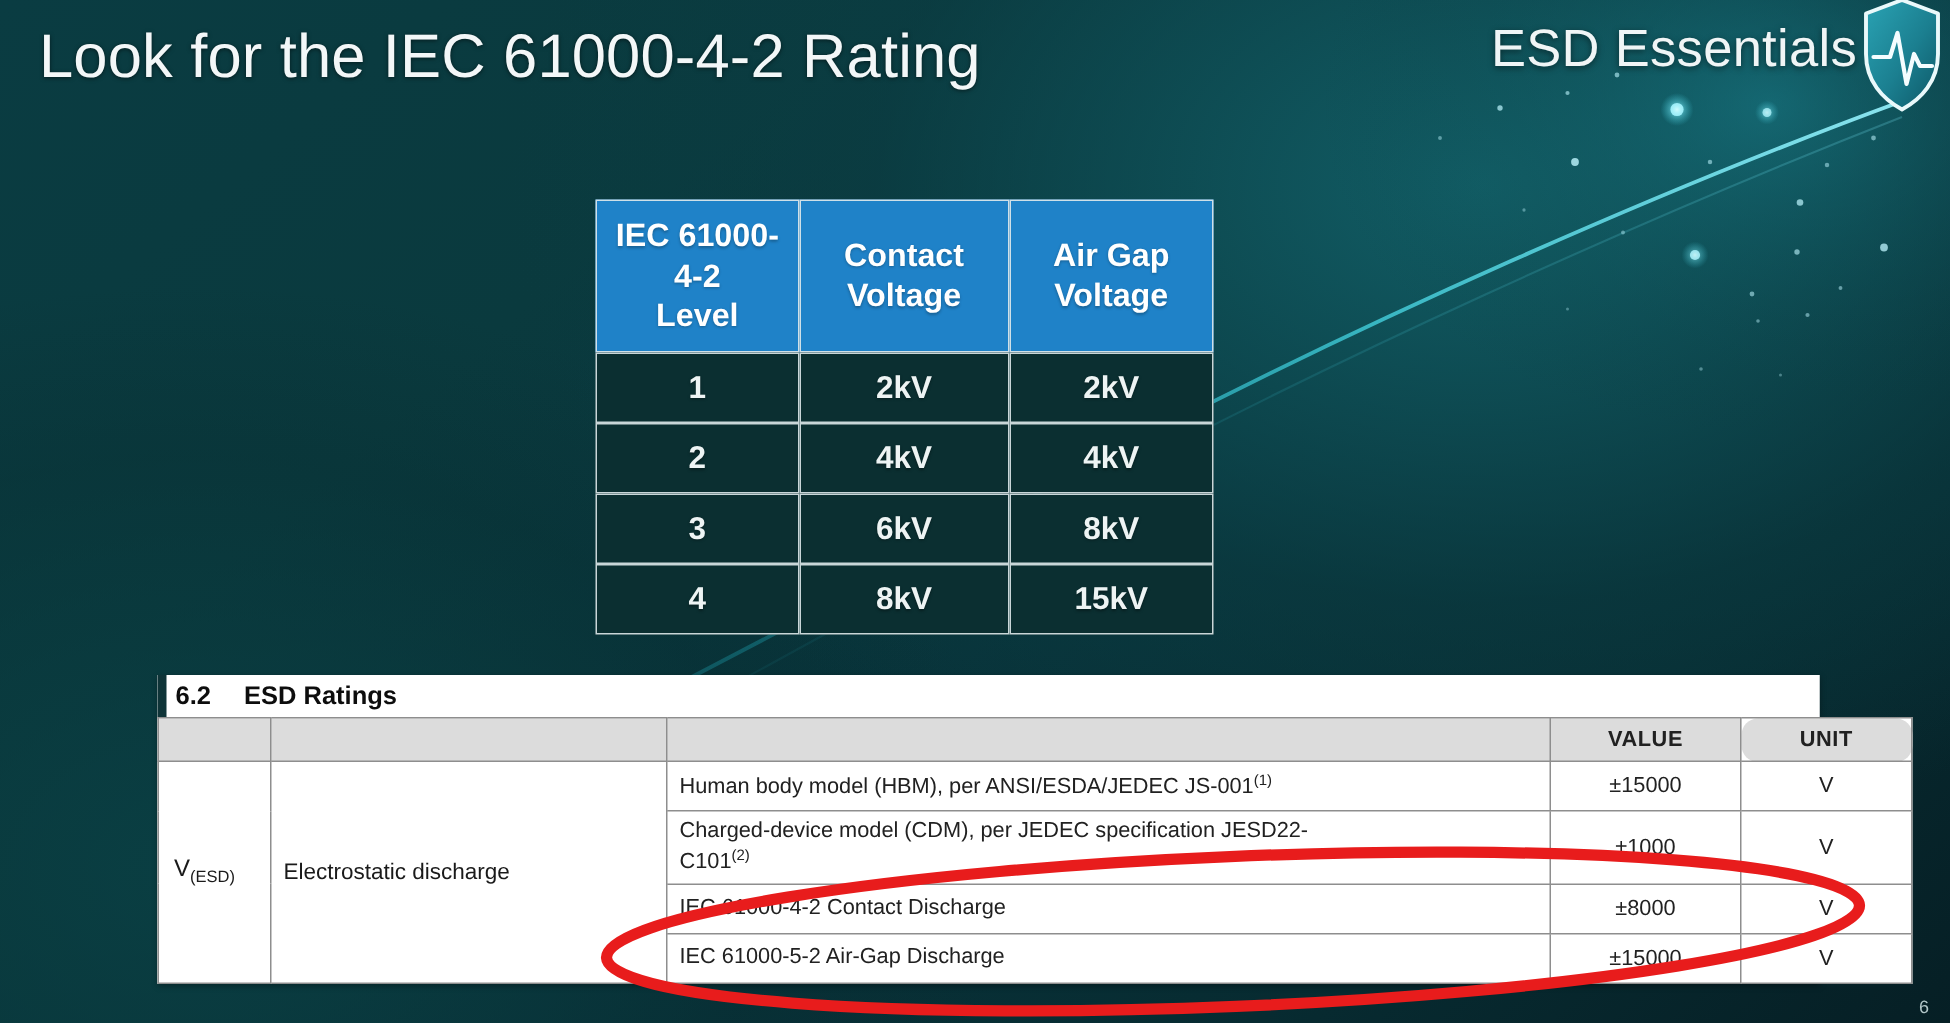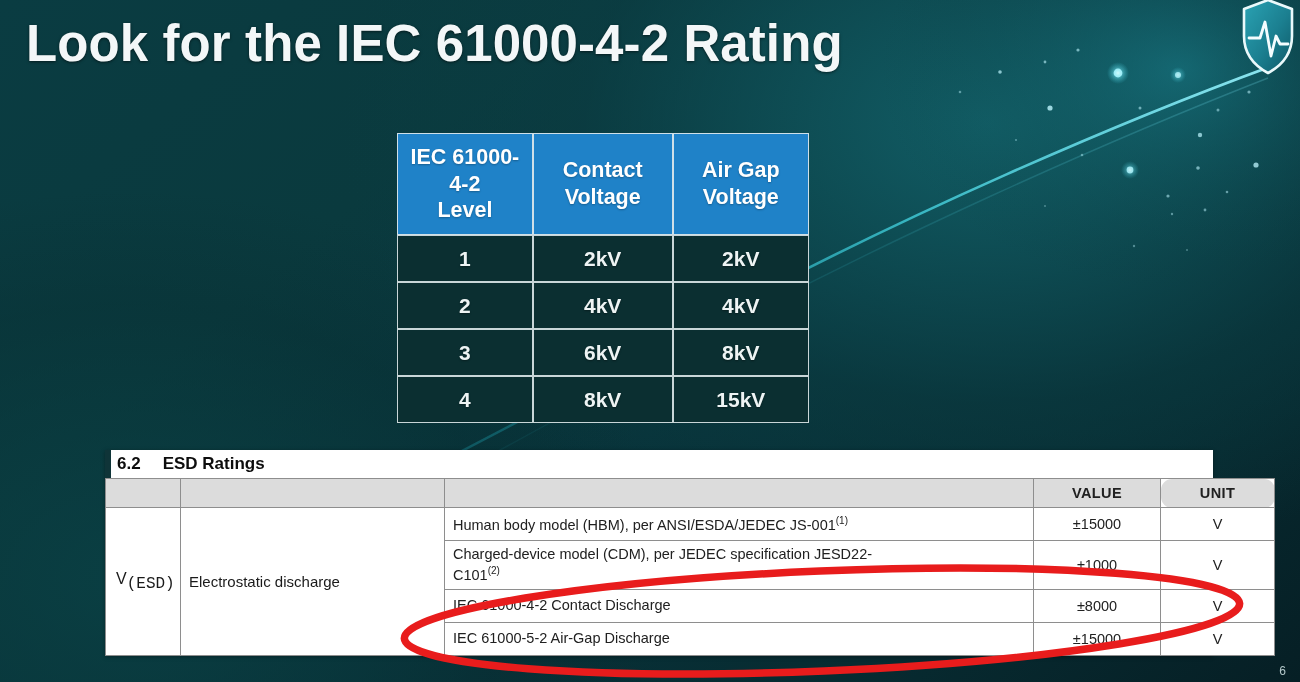--- a/index.html
+++ b/index.html
@@ -32,22 +32,22 @@
     width: 1300px;
     height: 682px;
     pointer-events: none;
   }
 
   
   .slide-title {
     position: absolute;
     left: 26px;
     top: 14px;
-    font-size: 51px;
-    font-weight: 700;
+    font-size: 41px;
+    font-weight: 400;
     color: #f3f7f8;
     letter-spacing: 0.1px;
     text-shadow: 0 1px 3px rgba(0,0,0,0.55);
     white-space: nowrap;
   }
 
   .brand {
     position: absolute;
     right: 62px;
     top: 13px;
@@ -166,22 +166,21 @@
   .w-value { width: 114px; }
   .w-unit { width: 101px; border-radius: 11px; }
 
   .ds-table .cell-center { text-align: center; }
   .ds-table .cell-sym {
     font-size: 16px;
     color: #1a1a1a;
     padding-left: 10px;
   }
   .ds-table .cell-sym sub {
-    font-size: 16px;
-    font-family: Liberation Mono, monospace;
+    font-size: 11px;
   }
   .ds-table .cell-param {
     font-size: 15px;
     color: #1a1a1a;
   }
   .ds-table .cell-desc {
     line-height: 1.3;
   }
   .ds-table .cell-desc sup {
     font-size: 10px;
@@ -271,20 +270,23 @@
       <circle cx="960" cy="92" r="1.3" opacity="0.45"></circle>
       <circle cx="1045" cy="206" r="1.0" opacity="0.35"></circle>
     </g>
     <circle cx="1118" cy="73" r="11" fill="url(#glow1)" opacity="0.8"></circle>
     <circle cx="1130" cy="170" r="9" fill="url(#glow1)" opacity="0.6"></circle>
     <circle cx="1178" cy="75" r="8" fill="url(#glow1)" opacity="0.55"></circle>
   </svg>
 
   <div class="slide-title">Look for the IEC 61000-4-2 Rating</div>
 
+  <div class="brand">
+    <span class="brand-text">ESD Essentials</span>
+  </div>
   <svg class="brand-logo" viewBox="0 0 56 78">
     <defs>
       <linearGradient id="shieldGrad" x1="0" y1="0" x2="1" y2="1">
         <stop offset="0%" stop-color="#2aa3b4"></stop>
         <stop offset="55%" stop-color="#1b7f90"></stop>
         <stop offset="100%" stop-color="#0d5766"></stop>
       </linearGradient>
     </defs>
     <path d="M28 2 L52 11 L52 38 C52 56 41 68 28 75 C15 68 4 56 4 38 L4 11 Z" fill="url(#shieldGrad)" stroke="#eaf9fb" stroke-width="2.6" stroke-linejoin="round"></path>
     <path d="M9 40 L20 40 L25 24 L31 58 L36 38 L40 46 L48 46" fill="none" stroke="#f4fdff" stroke-width="2.8" stroke-linejoin="round" stroke-linecap="round"></path>

